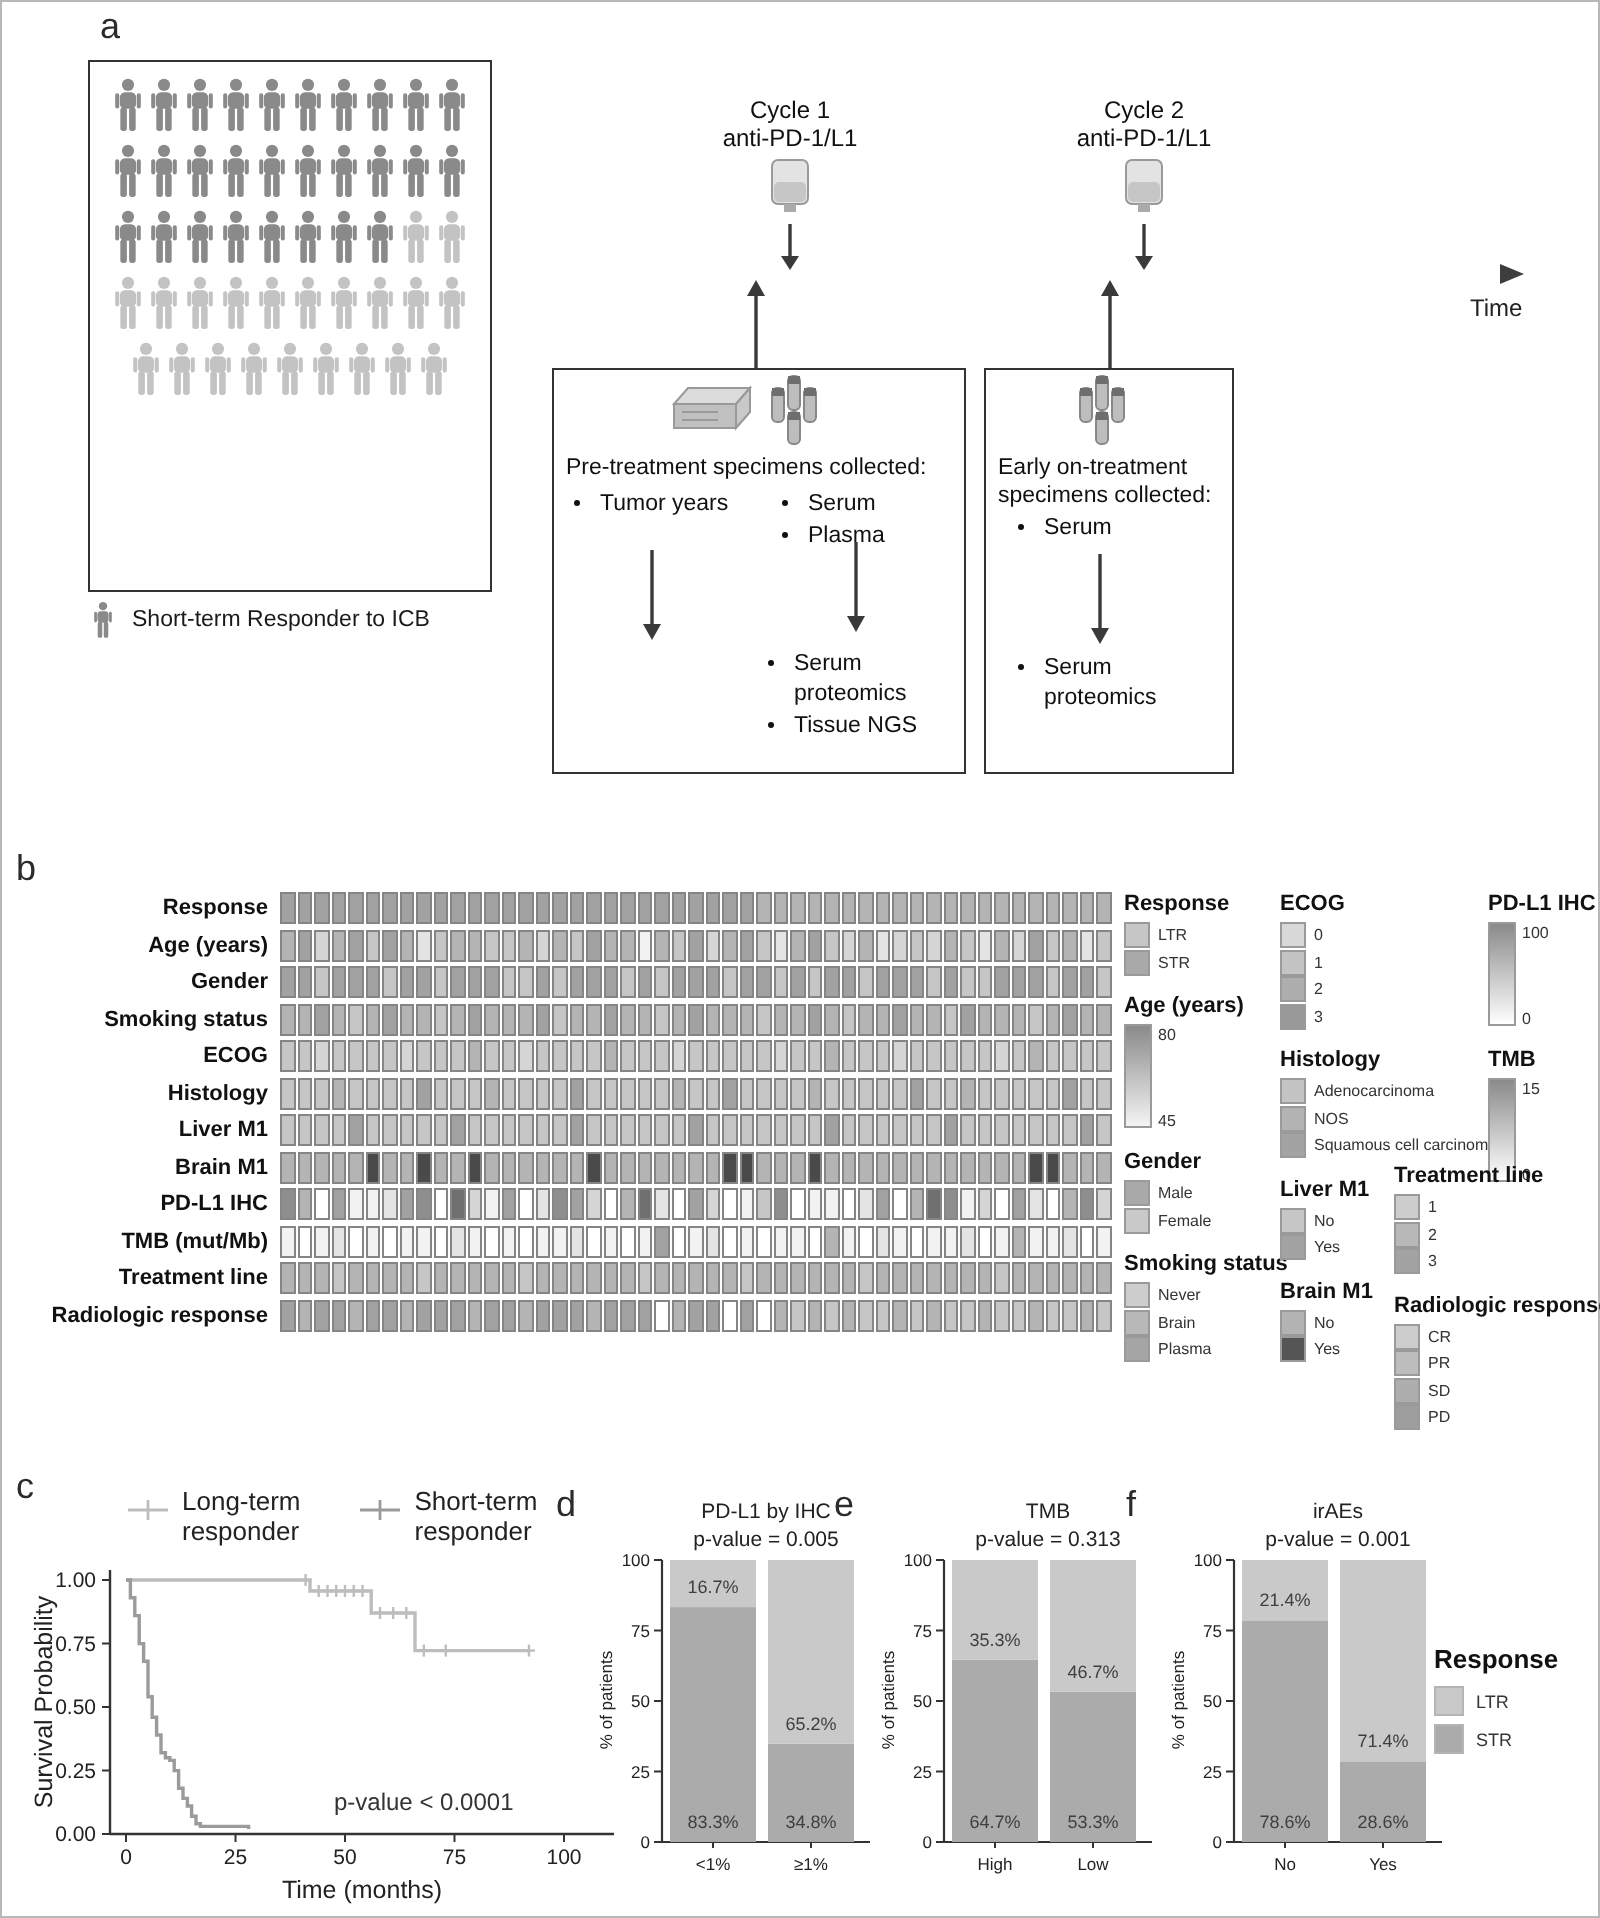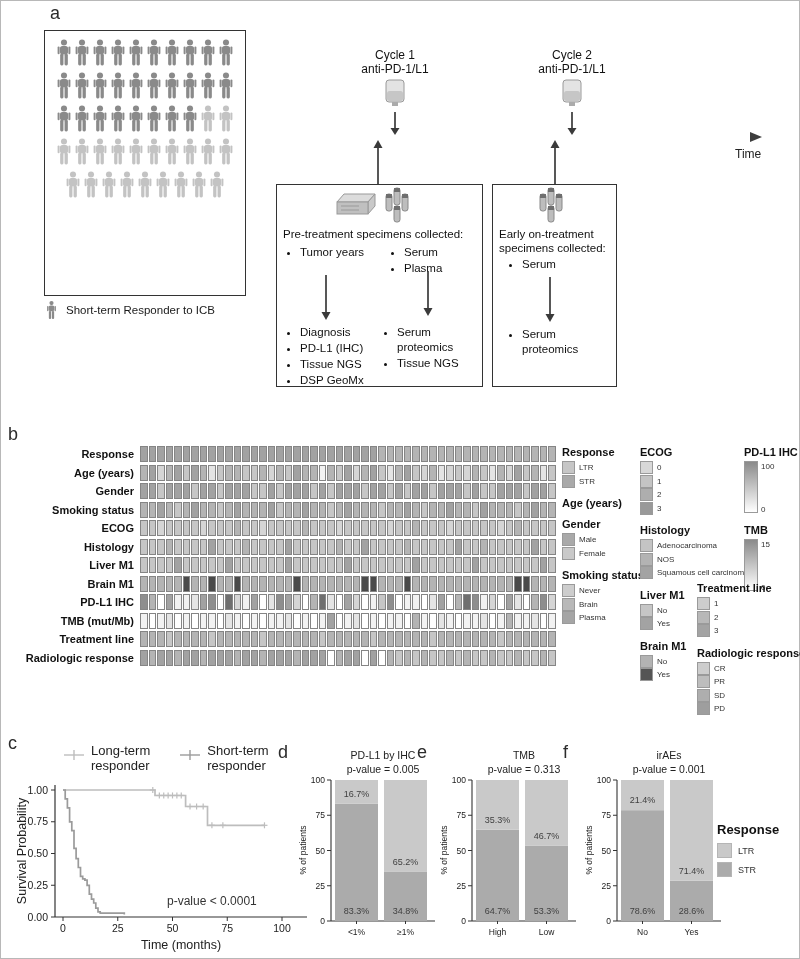--- a/index.html
+++ b/index.html
@@ -552,26 +552,20 @@
       <li>Plasma</li>
     </ul>
   <svg class="abs" style="left:40px;top:90px" width="18" height="46">
     <line x1="9" y1="0" x2="9" y2="38" stroke="#3a3a3a" stroke-width="1.7"></line>
       <polygon points="4.5,37 13.5,37 9,45" fill="#3a3a3a"></polygon>
   </svg>
   <svg class="abs" style="left:142px;top:86px" width="18" height="46">
     <line x1="9" y1="0" x2="9" y2="38" stroke="#3a3a3a" stroke-width="1.7"></line>
       <polygon points="4.5,37 13.5,37 9,45" fill="#3a3a3a"></polygon>
   </svg>
-  <ul class="blt" style="left:8px;top:140px;width:92px">
-      <li>Diagnosis</li>
-      <li>PD-L1 (IHC)</li>
-      <li>Tissue NGS</li>
-      <li>DSP GeoMx</li>
-    </ul>
   <ul class="blt" style="left:105px;top:140px;width:92px">
       <li>Serum proteomics</li>
       <li>Tissue NGS</li>
     </ul>
 </div>
 
 <div id="early-box" class="box">
   <svg class="abs" style="left:46px;top:2px" width="28" height="36">
     <g stroke="#888">
         <rect x="1" y="7" width="6" height="17" rx="2.5" fill="#bdbdbd"></rect>
@@ -1255,20 +1249,25 @@
           <div class="bleg-swatch" style="background: rgb(198, 198, 198);"></div>
           <div class="bleg-ilabel">LTR</div>
         </div>
         <div class="bleg-item">
           <div class="bleg-swatch" style="background: rgb(169, 169, 169);"></div>
           <div class="bleg-ilabel">STR</div>
         </div>
       </div>
       <div class="bleg-group">
         <div class="bleg-title">Age (years)</div>
+        <div class="bleg-gradwrap">
+          <div class="bleg-gradbar" style="background: linear-gradient(rgb(138, 138, 138), rgb(244, 244, 244));"></div>
+          <div class="bleg-gtop">80</div>
+          <div class="bleg-gbot">45</div>
+        </div>
       </div>
       <div class="bleg-group">
         <div class="bleg-title">Gender</div>
         <div class="bleg-item">
           <div class="bleg-swatch" style="background: rgb(169, 169, 169);"></div>
           <div class="bleg-ilabel">Male</div>
         </div>
         <div class="bleg-item">
           <div class="bleg-swatch" style="background: rgb(201, 201, 201);"></div>
           <div class="bleg-ilabel">Female</div>

